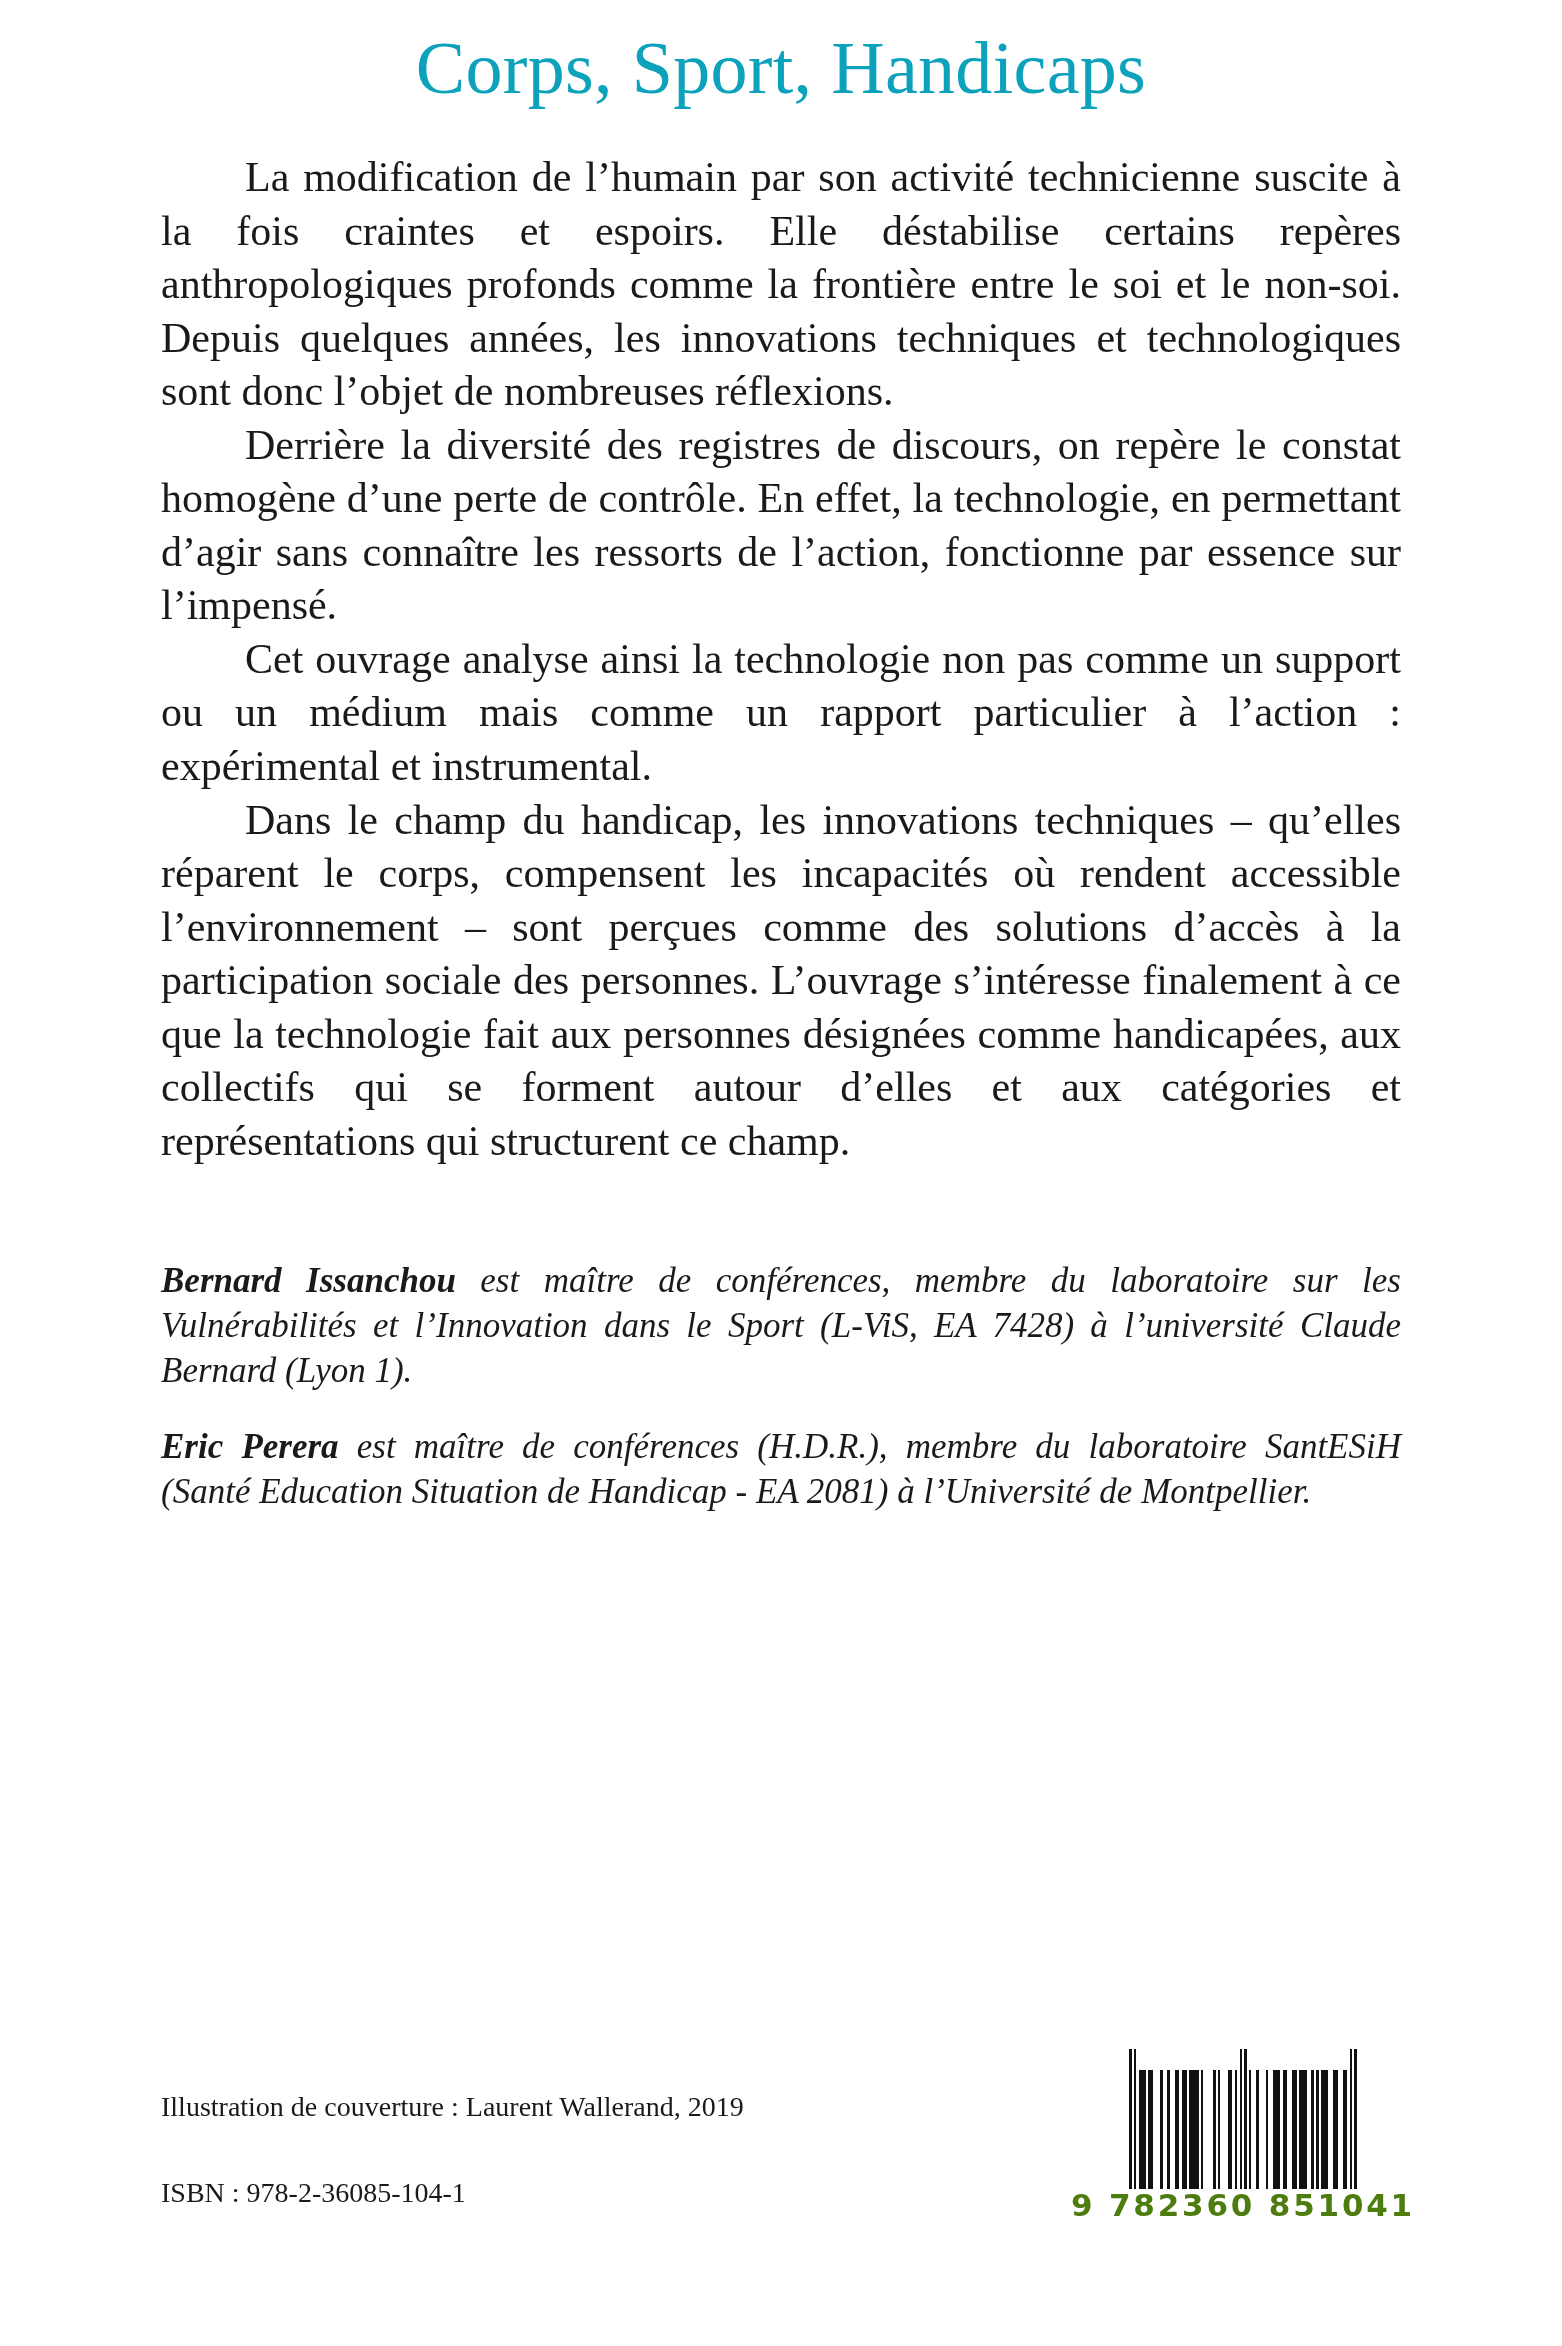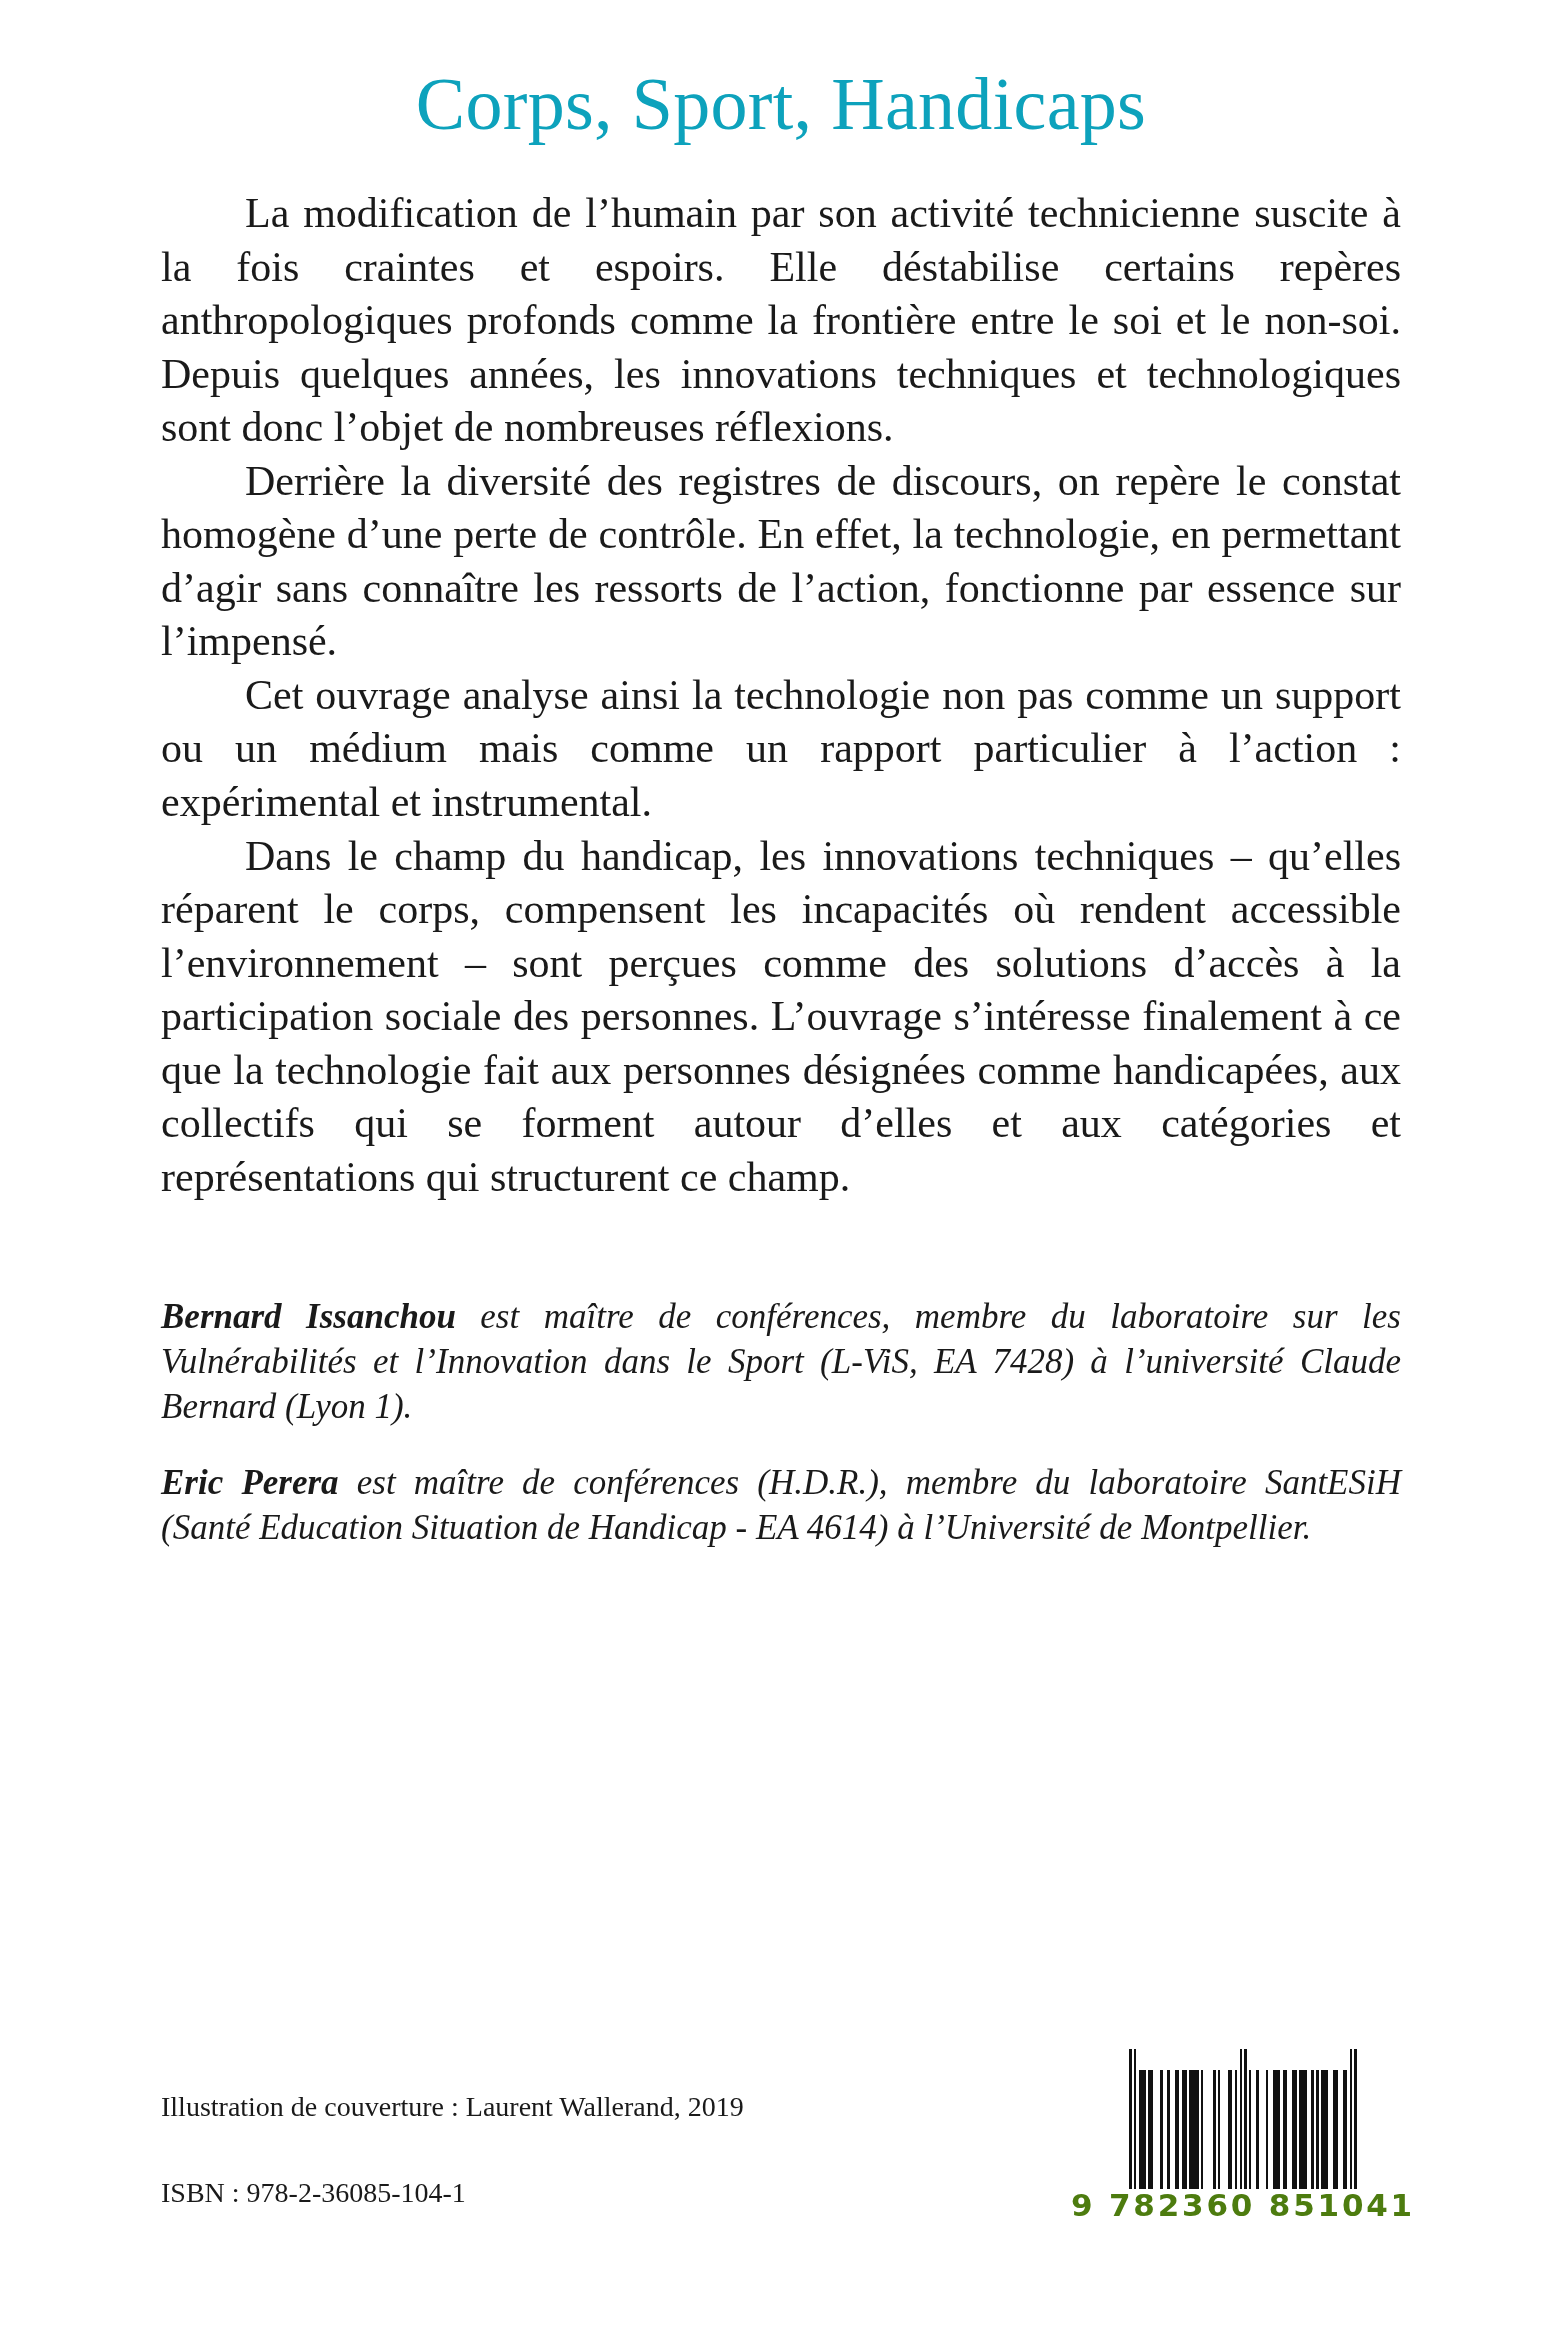--- a/index.html
+++ b/index.html
@@ -17,21 +17,21 @@
   }
 
   .page {
     position: absolute;
     inset: 0;
     padding: 0;
   }
 
   
   .title-block {
-    margin-top: 66px;
+    margin-top: 30px;
     text-align: center;
   }
   .book-title {
     font-size: 74px;
     line-height: 1.04;
     color: #0DA2BC;
     letter-spacing: 0.3px;
     font-weight: normal;
     margin: 0;
   }
@@ -133,21 +133,21 @@
     <p>Derrière la diversité des registres de discours, on repère le constat homogène d’une perte de contrôle. En effet, la technologie, en permettant d’agir sans connaître les ressorts de l’action, fonctionne par essence sur l’impensé.</p>
     <p>Cet ouvrage analyse ainsi la technologie non pas comme un support ou un médium mais comme un rapport particulier à l’action : expérimental et instrumental.</p>
     <p>Dans le champ du handicap, les innovations techniques – qu’elles réparent le corps, compensent les incapacités où rendent accessible l’environnement – sont perçues comme des solutions d’accès à la participation sociale des personnes. L’ouvrage s’intéresse finalement à ce que la technologie fait aux personnes désignées comme handicapées, aux collectifs qui se forment autour d’elles et aux catégories et représentations qui structurent ce champ.</p>
   </div>
 
   <div class="bios">
     <p>
       <span class="author-name">Bernard Issanchou</span><span> est maître de conférences, membre du laboratoire sur les Vulnérabilités et l’Innovation dans le Sport (L-ViS, EA 7428) à l’université Claude Bernard (Lyon 1).</span>
     </p>
     <p>
-      <span class="author-name">Eric Perera</span><span> est maître de conférences (H.D.R.), membre du laboratoire SantESiH (Santé Education Situation de Handicap - EA 4614) à l’Université de Montpellier.</span>
+      <span class="author-name">Eric Perera</span><span> est maître de conférences (H.D.R.), membre du laboratoire SantESiH (Santé Education Situation de Handicap - EA 2081) à l’Université de Montpellier.</span>
     </p>
   </div>
 
   <div class="footer">
     <div class="footer-left">
       <p class="credit">Illustration de couverture : Laurent Wallerand, 2019</p>
       <p class="isbn">ISBN : 978-2-36085-104-1</p>
     </div>
 
     <div class="barcode-wrap">

